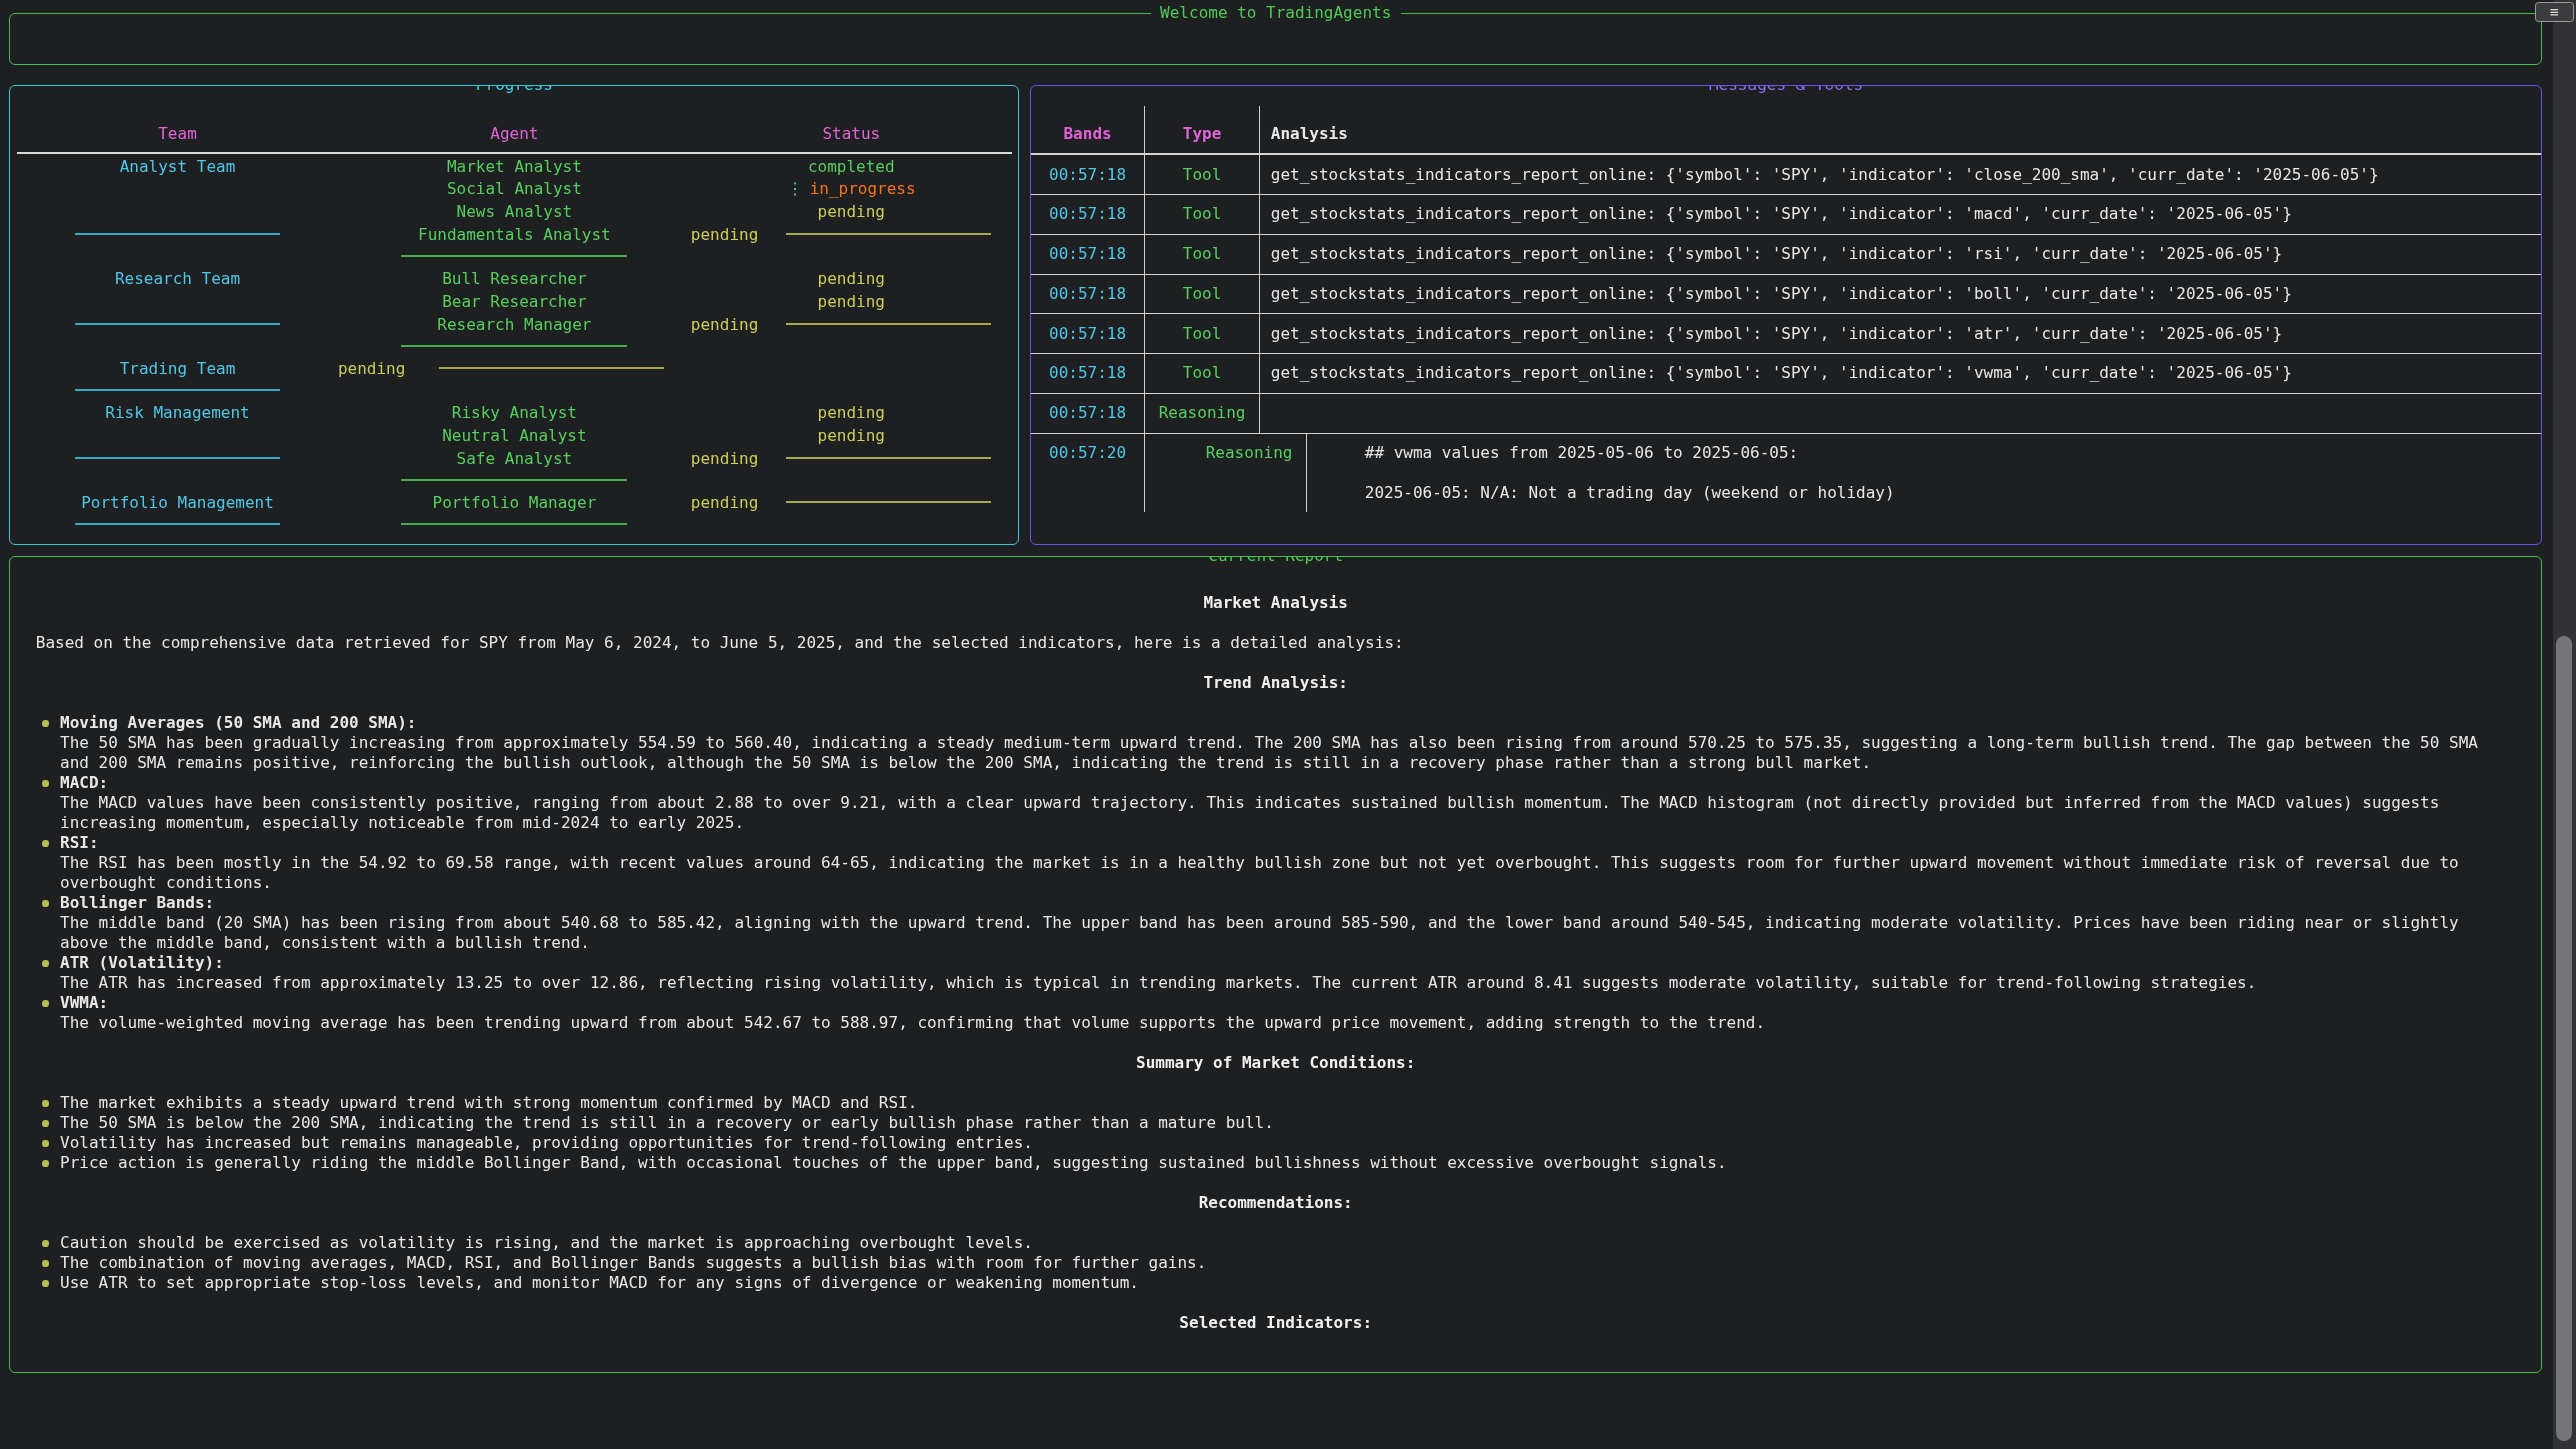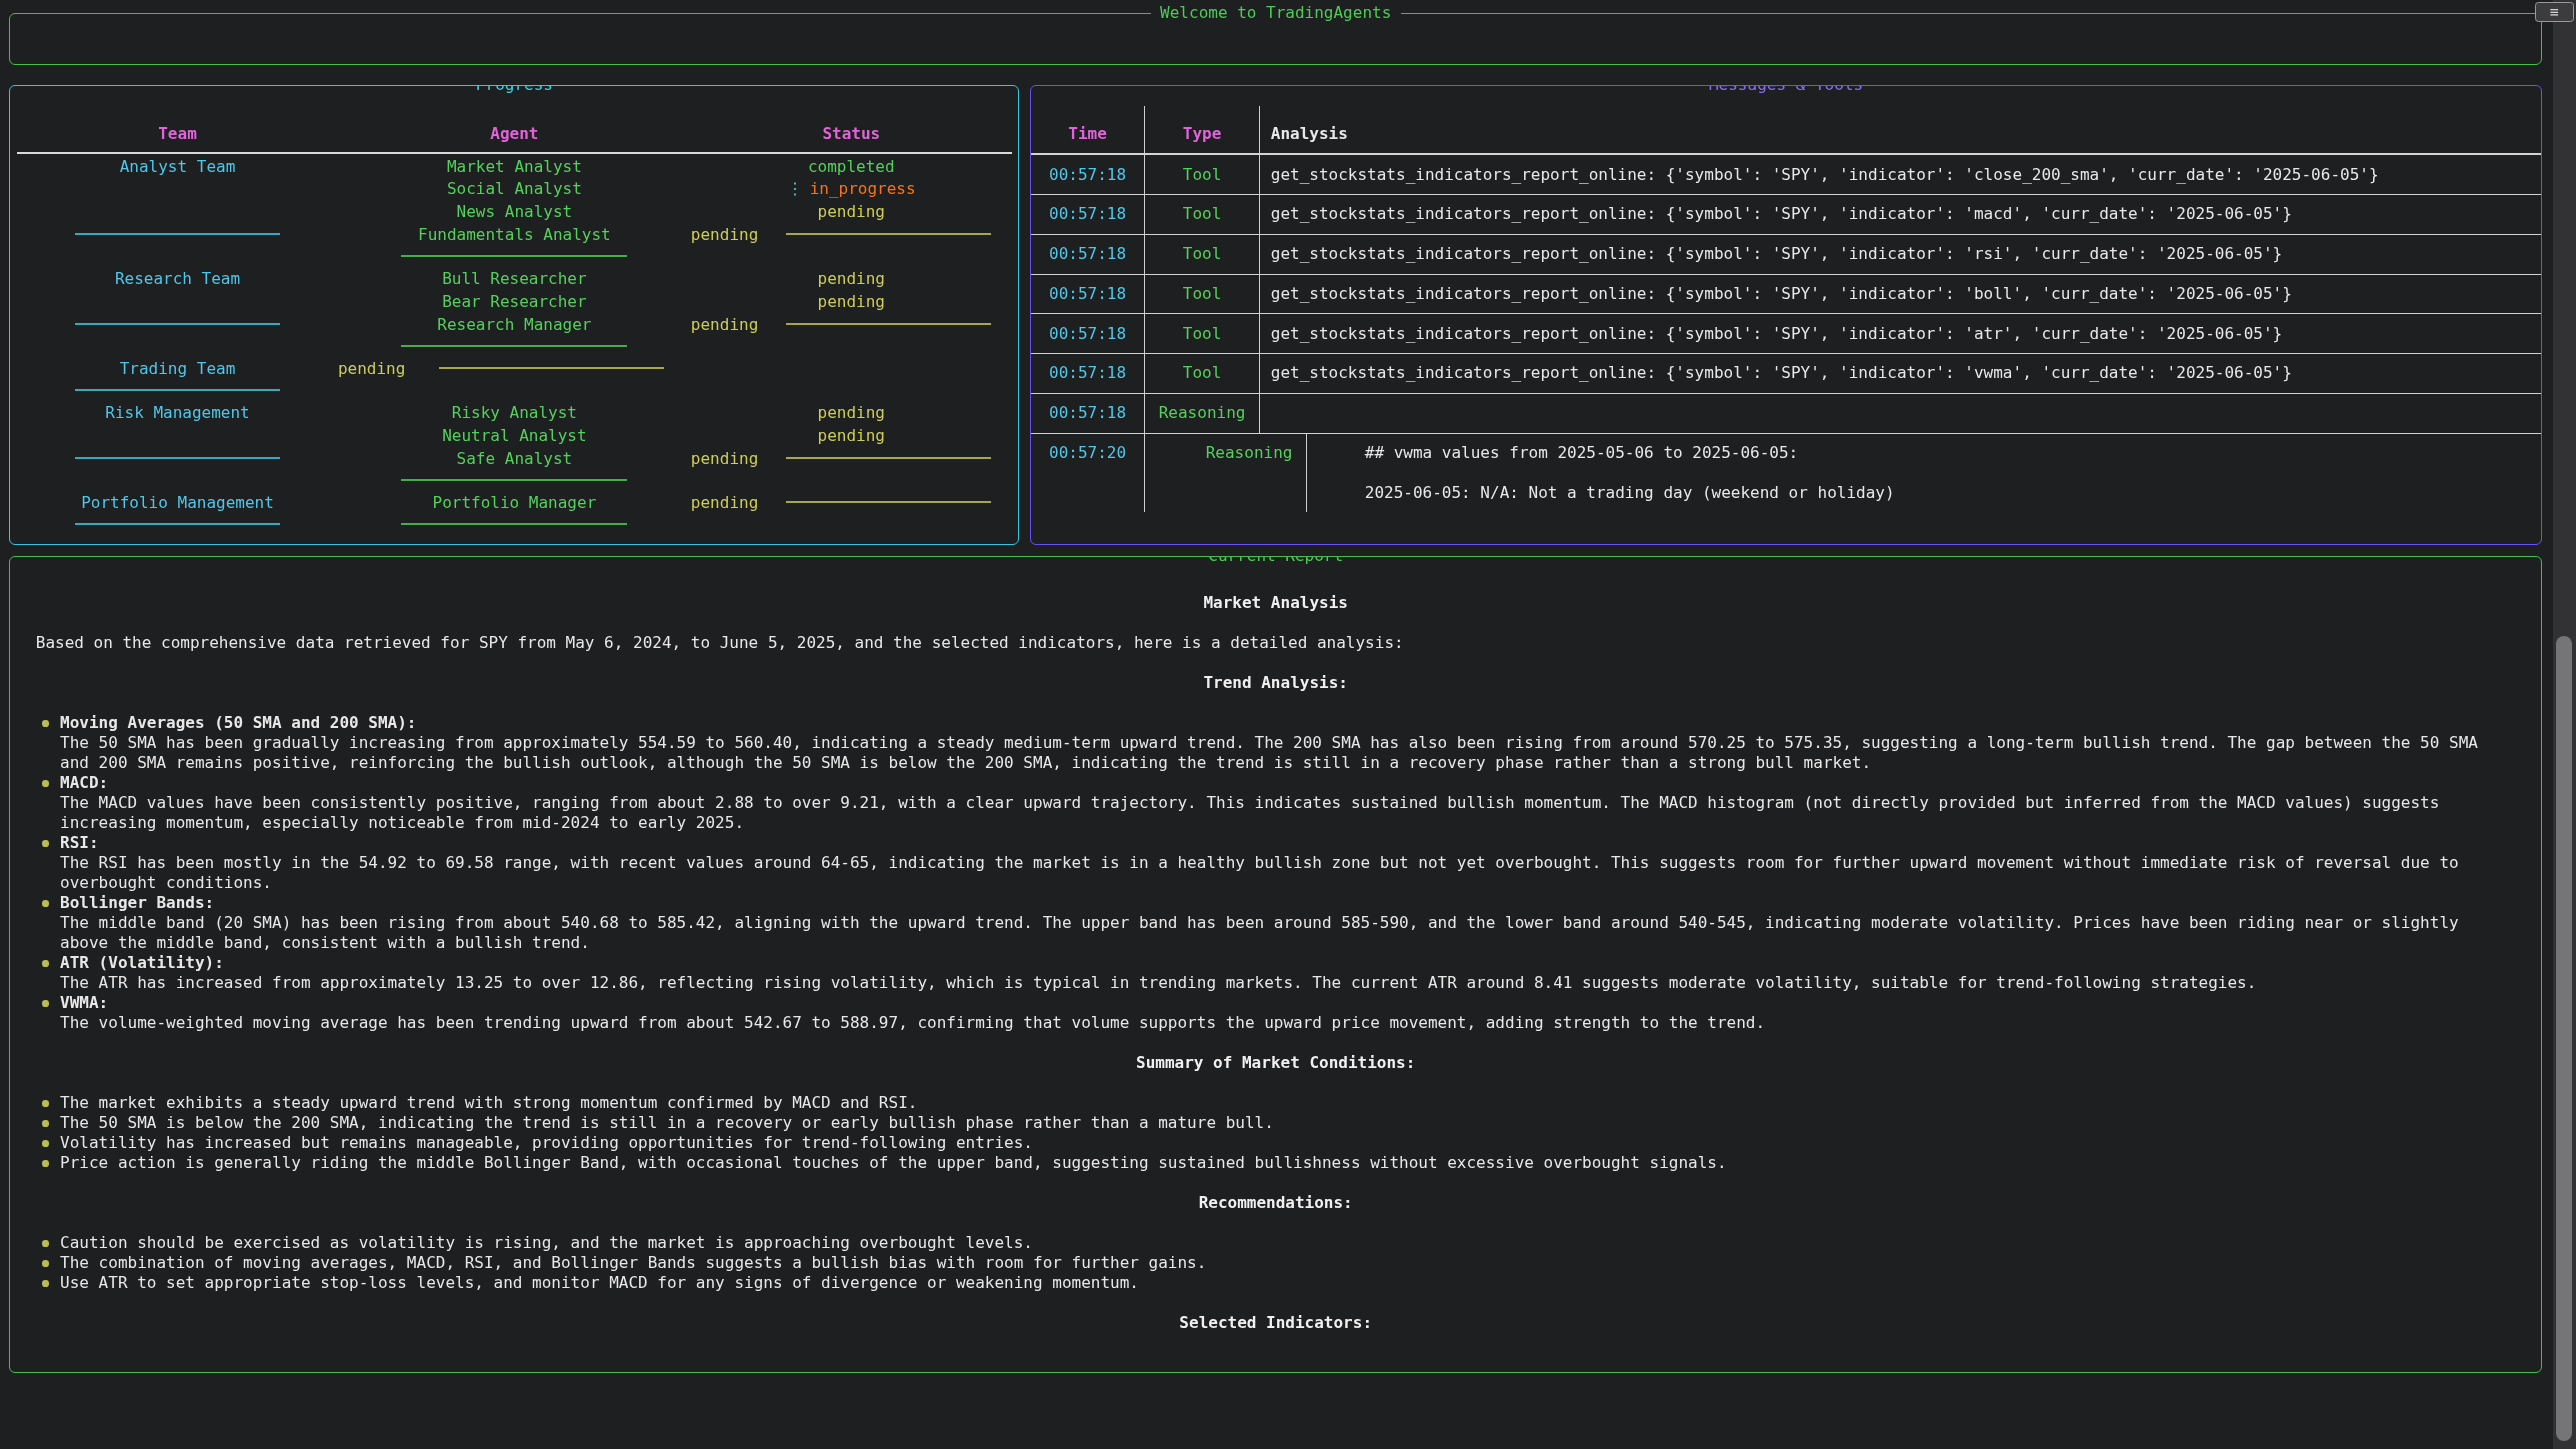--- a/index.html
+++ b/index.html
@@ -27,21 +27,21 @@
 
   
   .main-row{ display:flex; gap:10.7px; margin-top:20px; height:460px; }
   .progress-panel{ width:1010px; flex:none; overflow:hidden; }
   .messages-panel{ flex:1; overflow:hidden; }
 
   
   .ptable{ padding:0 6.7px; }
   .phead, .prow{ display:grid; grid-template-columns:1fr 1.1fr 1fr; }
   .phead{ padding-top:38px; border-bottom:2px solid #d9d9d9; }
-  .phead .pcell{ color:#e263d9; font-weight:bold; text-align:center; padding-bottom:8px; }
+  .phead .pcell{ color:#e263d9; font-weight:normal; text-align:center; padding-bottom:8px; }
   .prow .pcell{ text-align:center; line-height:21.5px; }
   .prow{ padding-top:1.3px; }
   .ptable .prow:first-of-type{ padding-top:9.4px; }
   .pcell.team  { color:#4fc7e8; }
   .pcell.agent { color:#55d05c; }
   .pcell.status[data-status="completed"]   .sttext{ color:#55d05c; }
   .pcell.status[data-status="pending"]     .sttext{ color:#cdcd58; }
   .pcell.status[data-status="in_progress"] .sttext{ color:#f97316; }
   .pcell.status{ display:flex; justify-content:center; gap:6.7px; }
   .spinner{ color:#4fd3d3; } .spinner:empty{ display:none; }
@@ -216,21 +216,21 @@
             </div>
           </div>
 
       </div>
     </section>
 
     <section class="panel violetb messages-panel">
       <span class="ptitle">Messages &amp; Tools</span>
       <div class="mtable">
         <div class="mhead">
-          <div class="mcell c-time">Time</div>
+          <div class="mcell c-time">Bands</div>
           <div class="mcell c-type">Type</div>
           <div class="mcell c-content">Analysis</div>
         </div>
 
           <div class="mrow">
             <div class="mcell c-time">00:57:18</div>
             <div class="mcell c-type">Tool</div>
             <div class="mcell c-content">get_stockstats_indicators_report_online: {'symbol': 'SPY', 'indicator': 'close_200_sma', 'curr_date': '2025-06-05'}</div>
           </div>
 

